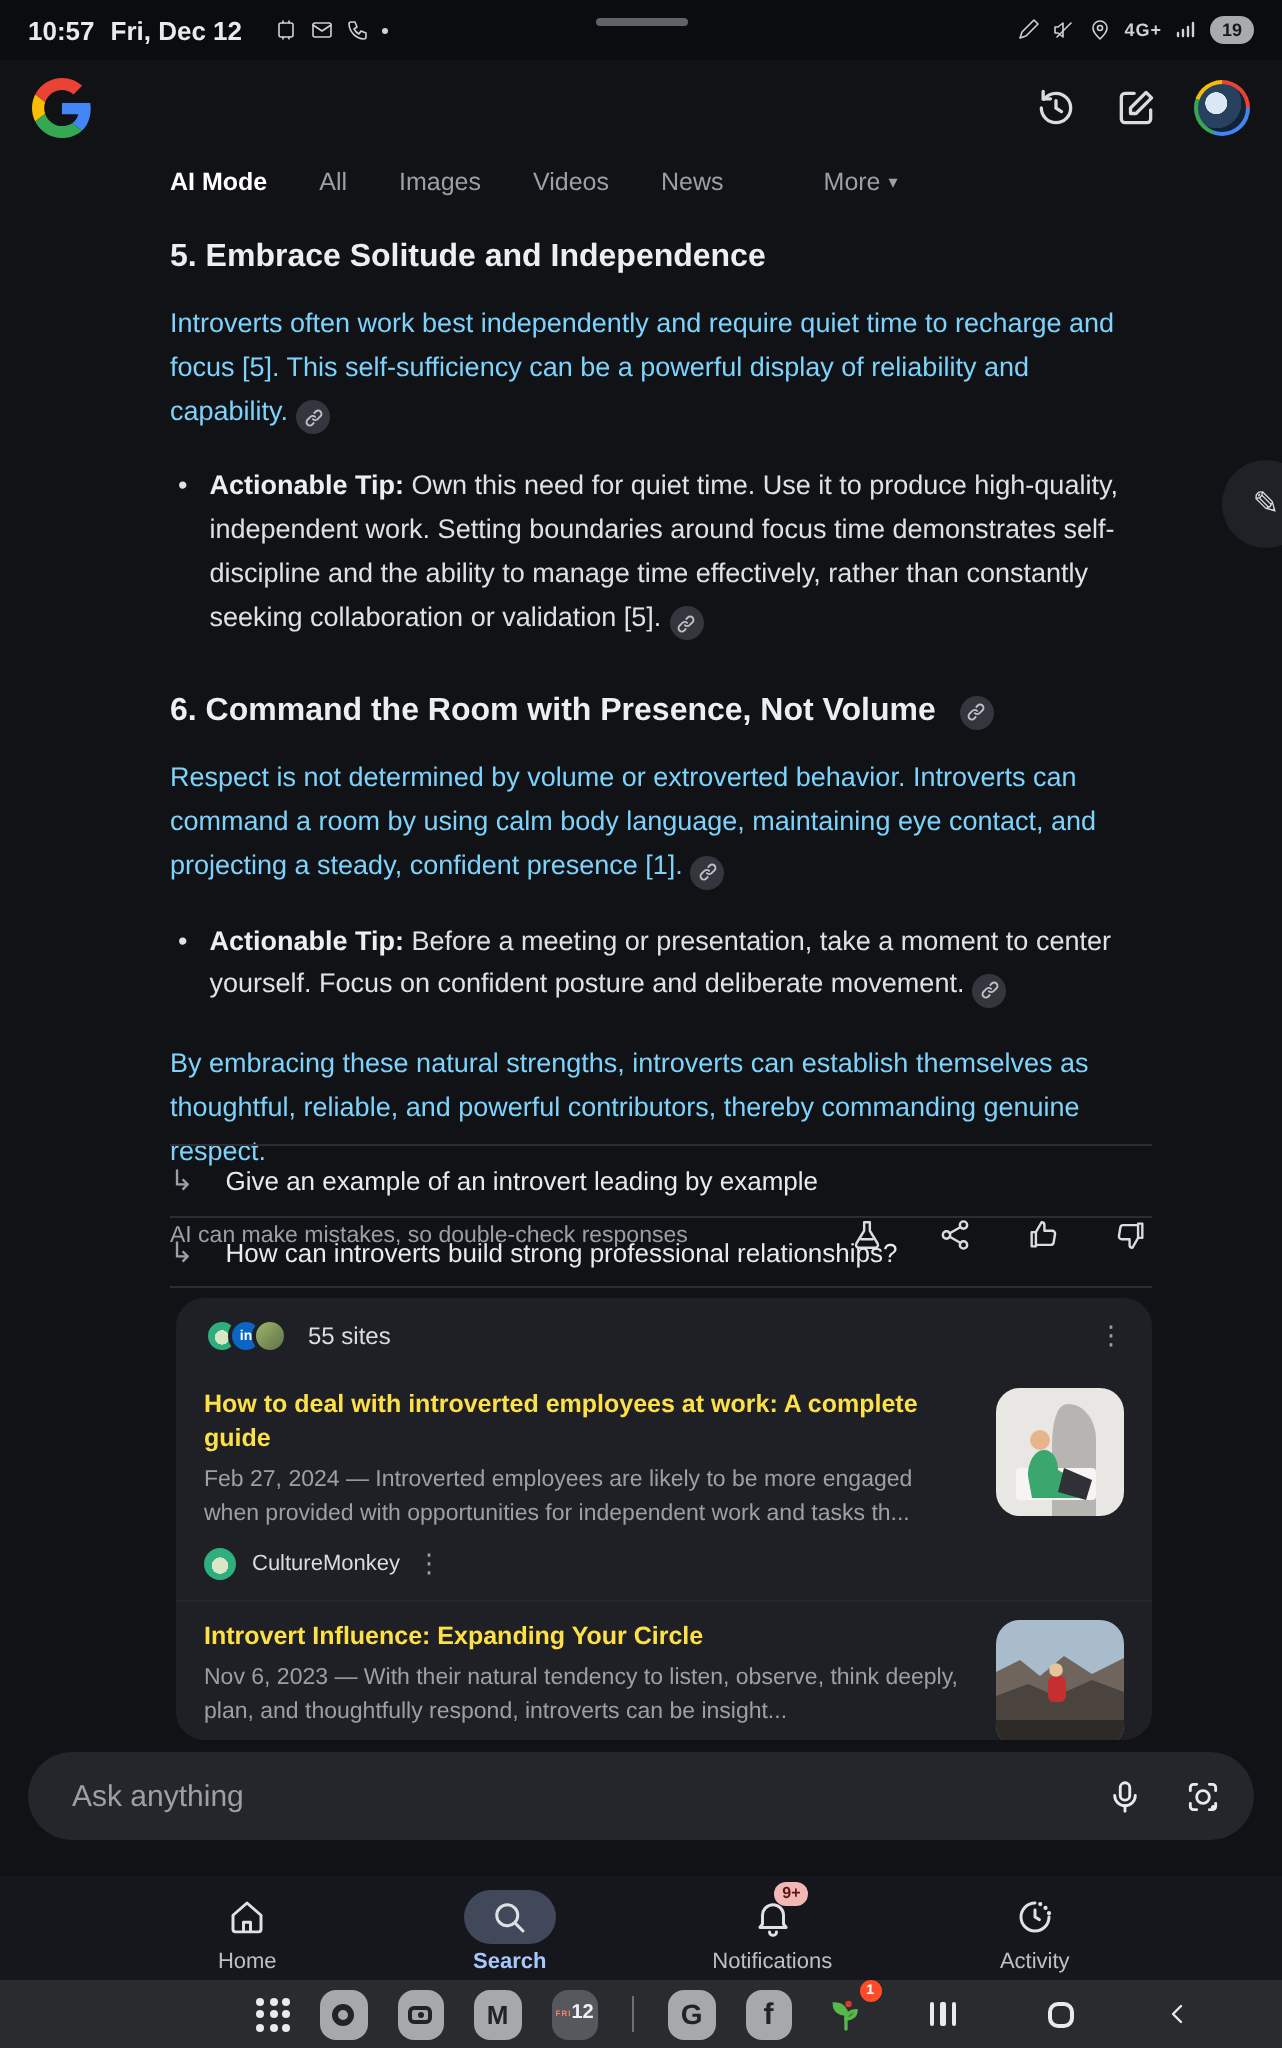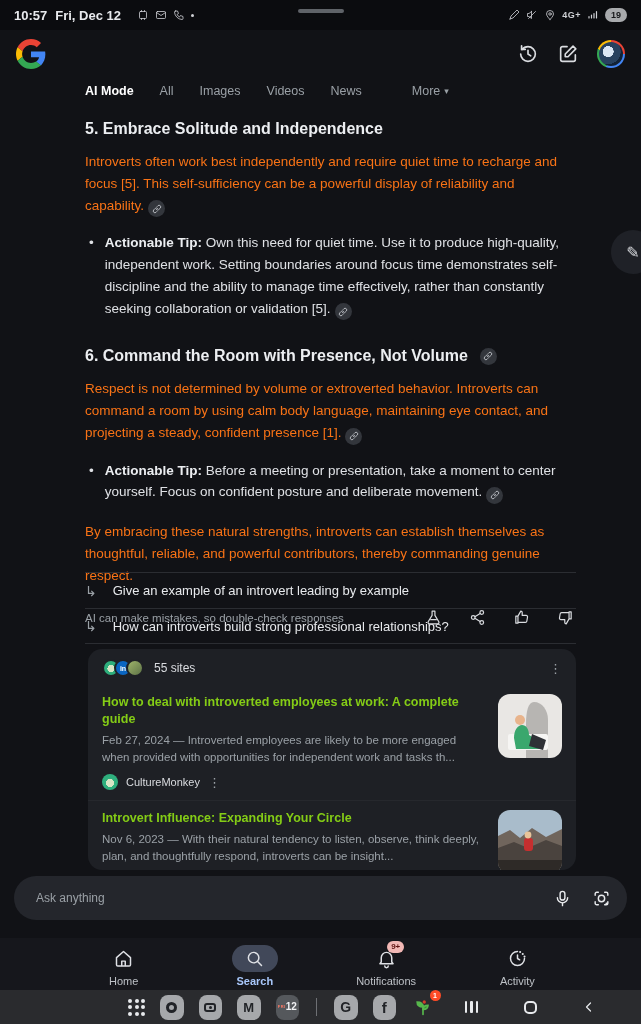--- a/index.html
+++ b/index.html
@@ -37,21 +37,21 @@
   
   .tabs{position:absolute;top:84px;left:85px;display:flex;align-items:center;gap:26px;
     font-size:12.5px;color:#9aa0a6;}
   .tab.selected{color:#fff;font-weight:bold;}
   .tab-more{display:flex;align-items:center;gap:4px;margin-left:24px;}
   .caret{font-size:9px;line-height:1;}
 
   
   .content{position:absolute;top:120px;left:85px;width:489px;}
   .h-sec{font-size:16px;font-weight:bold;color:#eceef1;display:flex;align-items:center;gap:8px;}
-  .para{margin-top:13px;font-size:13.5px;line-height:1.62;color:#f97316;}
+  .para{margin-top:13px;font-size:13.5px;line-height:1.62;color:#7dd3fc;}
   .chip{display:inline-flex;align-items:center;justify-content:center;width:17px;height:17px;
     border-radius:50%;background:#33363c;vertical-align:-4px;margin-left:4px;}
   .chip svg{width:10px;height:10px;stroke:#bdc1c6;stroke-width:2.2;fill:none;stroke-linecap:round;}
   .bullet-row{margin-top:15px;display:flex;gap:11px;font-size:13.5px;line-height:1.62;color:#dfe1e5;}
   .bullet-dot{flex:0 0 auto;margin-left:4px;}
   .tip-label{font-weight:bold;color:#eceef1;}
   .sec-gap{margin-top:27px;}
   .closing{margin-top:17px;}
   .disclaimer-row{margin-top:23px;display:flex;align-items:center;}
   .disclaimer{font-size:11.5px;color:#9aa0a6;}
@@ -78,31 +78,31 @@
     display:flex;align-items:center;justify-content:center;color:#fff;}
   .fav+.fav{margin-left:-6px;}
   .fav-cm-big{background:radial-gradient(circle at 50% 55%,#d8e6c5 0 34%,#2eaf7d 35%);}
   .fav-li{background:#0a66c2;}
   .fav-photo{background:linear-gradient(135deg,#9fb46a,#5d7247);}
   .sites-label{margin-left:10px;font-size:12px;color:#dadce0;}
   .kebab{color:#9aa0a6;font-size:13px;letter-spacing:0;}
   .card-kebab{margin-left:auto;}
   .result{position:relative;padding:9px 92px 10px 14px;}
   .result+.result{border-top:1px solid #26282d;}
-  .r-title{font-size:12.5px;font-weight:bold;color:#84cc16;line-height:1.35;}
+  .r-title{font-size:12.5px;font-weight:bold;color:#fde047;line-height:1.35;}
   .r-snippet{margin-top:4px;font-size:11.5px;line-height:1.5;color:#9aa0a6;}
   .r-source{margin-top:8px;display:flex;align-items:center;gap:8px;font-size:11px;color:#dadce0;}
   .r-fav{width:16px;height:16px;border-radius:50%;font-size:6.5px;font-weight:bold;color:#fff;
     display:flex;align-items:center;justify-content:center;}
   .r-thumb{position:absolute;top:9px;right:14px;width:64px;height:64px;border-radius:12px;overflow:hidden;}
 
   
   .ask-bar{position:absolute;top:876px;left:14px;width:613px;height:44px;border-radius:24px;
     background:#24262c;display:flex;align-items:center;padding:0 16px 0 22px;}
-  .ask-input{flex:1;background:transparent;border:none;outline:none;color:#e8eaed;font-size:12px;
+  .ask-input{flex:1;background:transparent;border:none;outline:none;color:#e8eaed;font-size:15px;
     font-family:"Liberation Sans","DejaVu Sans",sans-serif;}
   .ask-input::placeholder{color:#9aa0a6;}
   .ask-icons{display:flex;align-items:center;gap:20px;}
   .ask-icons svg{width:19px;height:19px;stroke:#e8eaed;stroke-width:1.8;fill:none;stroke-linecap:round;}
 
   
   .bottom-nav{position:absolute;top:938px;left:0;right:0;height:52px;background:#16171c;
     display:grid;grid-template-columns:repeat(4,1fr);padding:4px 58px 0;}
   .nav-item{display:flex;flex-direction:column;align-items:center;justify-content:center;gap:3px;}
   .nav-icon-wrap{height:27px;display:flex;align-items:center;justify-content:center;position:relative;}

